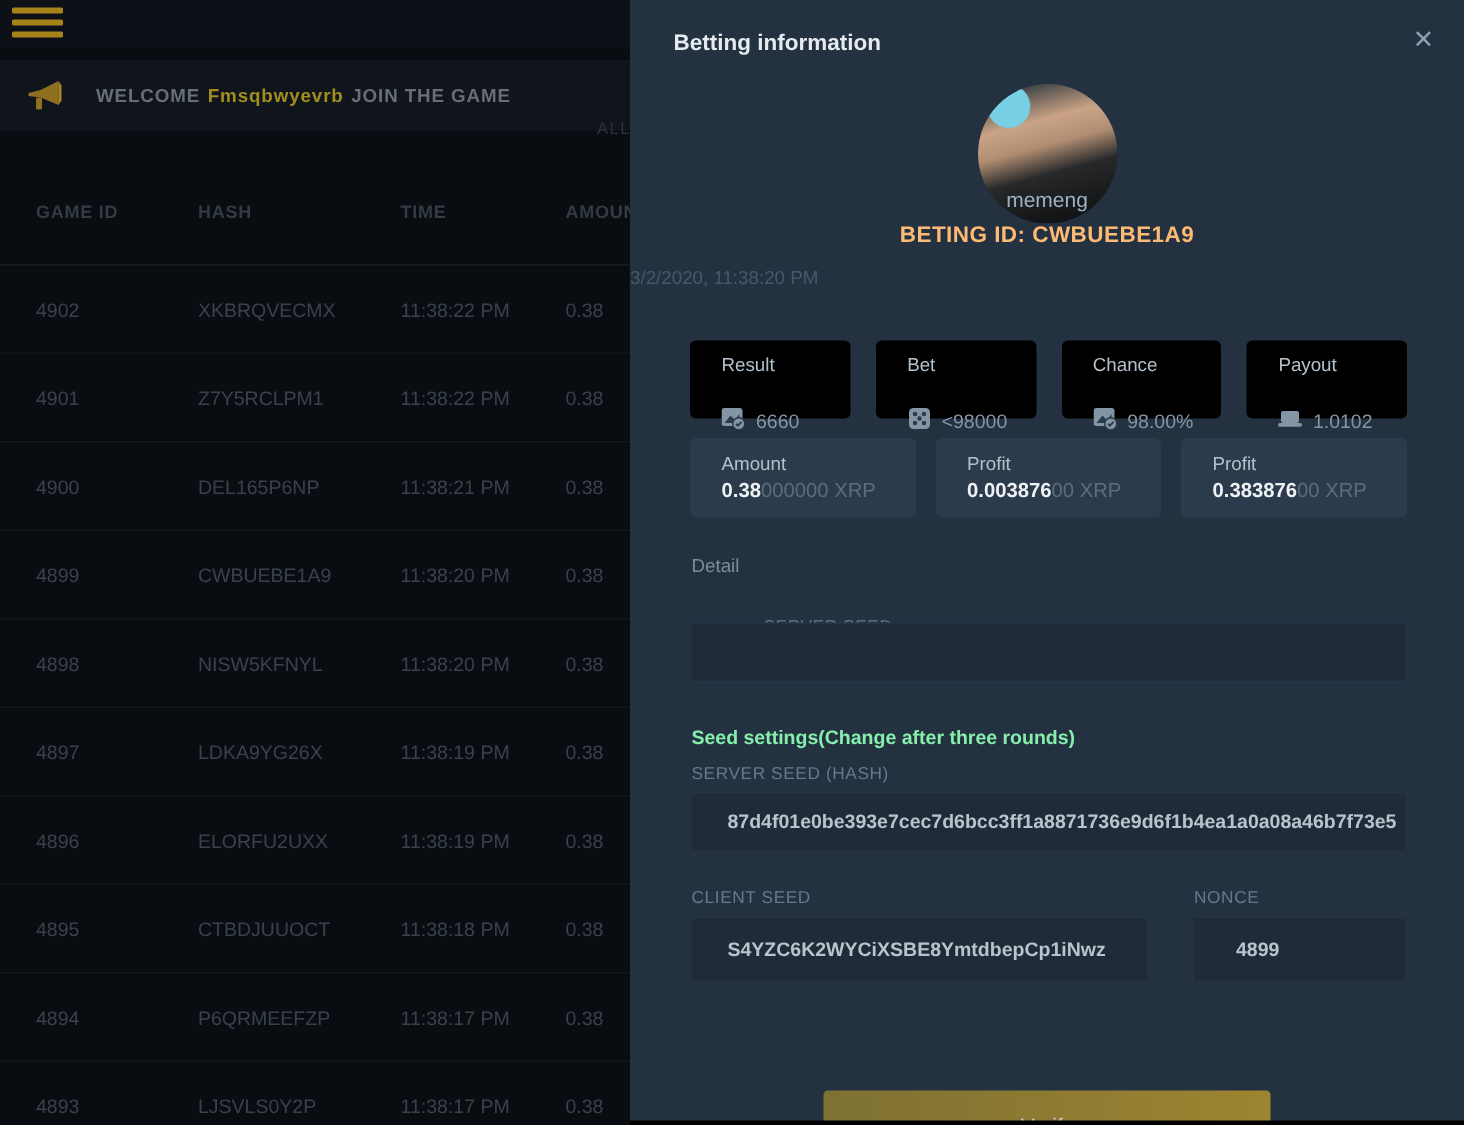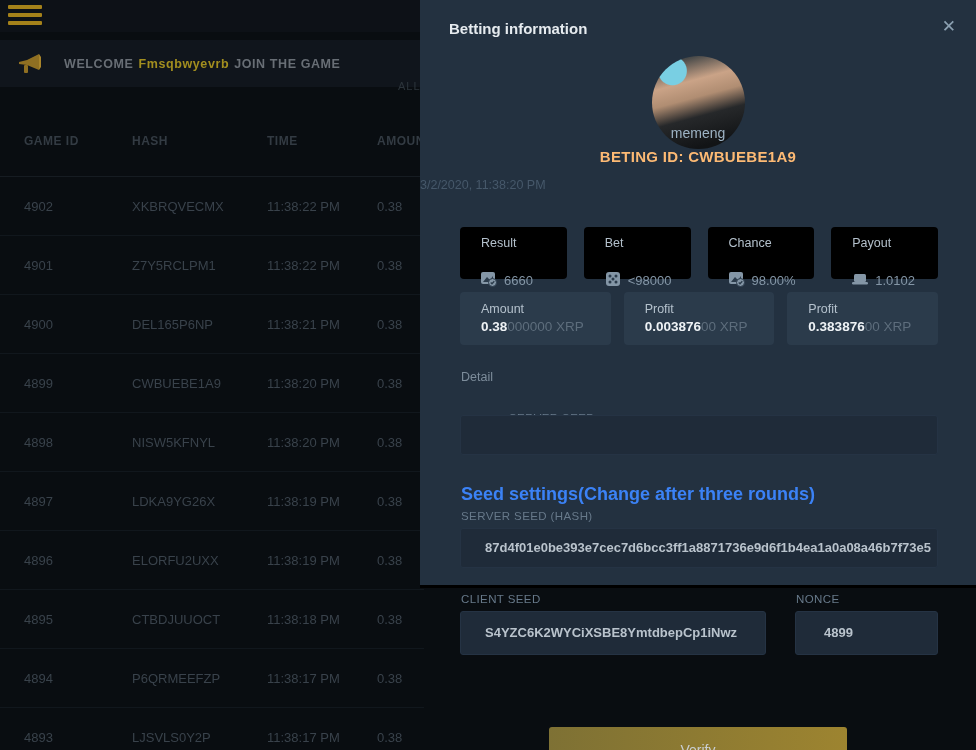--- a/index.html
+++ b/index.html
@@ -17,21 +17,21 @@
   .mega { margin-left:18px; width:24px; height:22px; flex:0 0 auto; }
   .banner-text { margin-left:22px; font-size:12.5px; font-weight:bold; letter-spacing:.6px; color:#686e75; }
   .banner-text .uname { color:#a28e1f; margin:0 5px; }
   .clipped-tab { position:absolute; left:398px; top:80px; font-size:11px; color:#2c343b; letter-spacing:1px; }
   .table-wrap { position:absolute; left:0; top:105px; width:424px; }
   .g-row { display:grid; grid-template-columns:108px 135px 110px 1fr; padding-left:24px; align-items:center; }
   .t-head { height:72px; font-size:12px; font-weight:bold; letter-spacing:.5px; color:#333b43;
             border-bottom:1px solid #161c22; }
   .t-row { height:59px; font-size:13px; color:#39424b; border-bottom:1px solid #11171d; cursor:pointer; }
   
-  .modal { position:absolute; left:420px; top:0; width:556px; height:588px; background:#233140; }
+  .modal { position:absolute; left:420px; top:0; width:556px; height:750px; background:#233140; }
   .modal-title { position:absolute; left:29px; top:20px; font-size:15px; font-weight:bold; color:#e6ebef; }
   .modal-close { position:absolute; right:20px; top:18px; font-size:17px; font-weight:bold;
                  color:#8ba0b1; cursor:pointer; line-height:1; }
   .avatar { position:absolute; left:232px; top:56px; width:93px; height:93px; border-radius:50%;
             overflow:hidden; cursor:pointer;
             background:
               radial-gradient(circle at 22% 16%, #79cfe3 0 13%, rgba(0,0,0,0) 14%),
               linear-gradient(165deg, #3c4143 8%, #caa387 30%, #b08d72 45%, #26282a 62%, #121416 88%); }
   .uname-line { position:absolute; left:0; top:125px; width:556px; text-align:center;
                 font-size:14px; color:#9db3c4; }
@@ -49,21 +49,21 @@
   .amt-card { flex:1; height:53px; background:#2b3b4b; border-radius:4px; padding:10px 0 0 21px; }
   .amt-card .lbl { font-size:12.5px; color:#b4c1cc; }
   .amt-card .val { margin-top:3px; font-size:13.5px; }
   .amt-card .b { font-weight:bold; color:#eef2f5; }
   .amt-card .d { color:#5d6d7c; }
   .sec-label  { position:absolute; left:41px; font-size:12.5px; color:#7d8d9b; }
   .fld-label  { position:absolute; left:41px; font-size:11.5px; letter-spacing:.4px; color:#67798a; }
   .fld { position:absolute; left:40px; width:478px; height:40px; background:#1f2b39; border-radius:3px;
          border:1px solid #253344; color:#b9c3cc; font-size:13px; font-weight:600;
          line-height:38px; padding-left:24px; white-space:nowrap; overflow:hidden; }
-  .seed-warn { position:absolute; left:41px; top:484px; font-size:18px; font-weight:bold; color:#3b82f6; }
+  .seed-warn { position:absolute; left:41px; top:484px; font-size:13px; font-weight:bold; color:#86efac; }
   .nonce-label { left:376px; }
   .verify-btn { position:absolute; left:129px; top:727px; width:298px; height:44px; border:none;
                 border-radius:3px 3px 0 0; background:linear-gradient(90deg,#7e7134,#9d8430);
                 color:#c9ced3; font-size:14px; font-family:inherit; cursor:pointer; padding-top:2px; }
   .modal-bottom-strip { position:absolute; left:0; bottom:0; width:556px; height:3px; background:#000; }
 </style>
 </head>
 <body>
 
 <div class="topbar">

